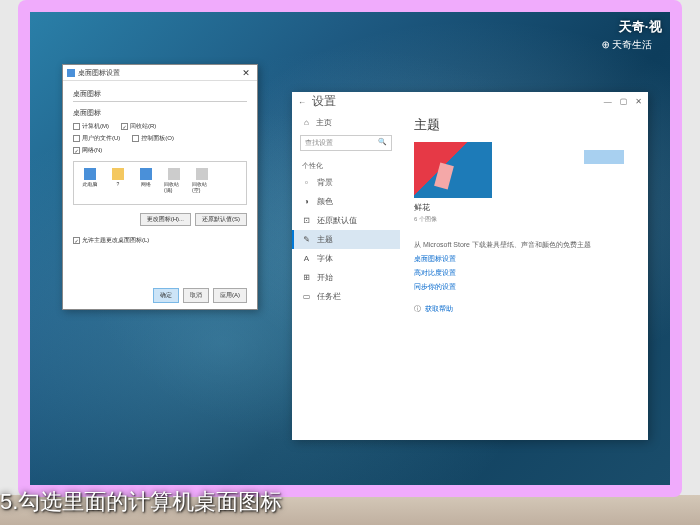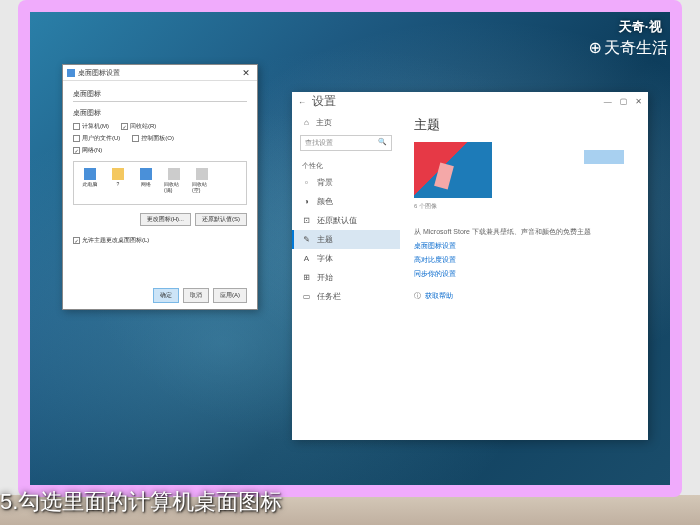--- a/index.html
+++ b/index.html
@@ -1,21 +1,21 @@
 <!DOCTYPE html>
 <html><head>
 <meta charset="utf-8">
 <style>
 *{margin:0;padding:0;box-sizing:border-box;font-family:"Microsoft YaHei","Segoe UI",sans-serif}
 body{width:700px;height:525px;background:#e8e8e8;position:relative;overflow:hidden}
 .device{position:absolute;left:18px;top:0;right:18px;bottom:28px;background:#f0abfc;border-radius:8px;padding:12px}
 .screen{width:100%;height:100%;background:linear-gradient(135deg,#2a7fa8 0%,#1e5a82 30%,#0d3d5c 60%,#1a4d6b 100%);position:relative;overflow:hidden}
 .water{position:absolute;inset:0;background:radial-gradient(ellipse at 30% 70%,rgba(120,200,230,0.3),transparent 50%),radial-gradient(ellipse at 70% 40%,rgba(180,220,240,0.25),transparent 45%),radial-gradient(ellipse at 50% 50%,rgba(100,180,210,0.2),transparent 60%)}
 .watermark{position:absolute;top:6px;right:8px;color:#fff;font-size:13px;font-weight:bold;text-shadow:0 0 4px rgba(0,0,0,0.6);z-index:100}
-.watermark2{position:absolute;top:26px;right:2px;color:#fff;font-size:16px;z-index:100}
+.watermark2{position:absolute;top:26px;right:18px;color:#fff;font-size:10px;z-index:100}
 .watermark2::before{content:"⊕";margin-right:2px}
 .dialog{position:absolute;left:32px;top:52px;width:196px;height:246px;background:#fff;border:1px solid #888;box-shadow:2px 2px 8px rgba(0,0,0,0.3);font-size:7px;color:#333}
 .dlg-title{height:16px;background:#fff;border-bottom:1px solid #ddd;padding:2px 4px;display:flex;align-items:center;gap:3px}
 .dlg-title-icon{width:8px;height:8px;background:#4a90d9;display:inline-block}
 .dlg-close{margin-left:auto;width:14px;text-align:center;font-size:9px}
 .dlg-body{padding:6px 10px}
 .dlg-tab{font-size:7px;padding:2px 0;border-bottom:1px solid #ccc;margin-bottom:6px}
 .dlg-section{font-size:7px;margin-bottom:4px}
 .chk-row{display:flex;gap:12px;margin:3px 0}
 .chk{display:flex;align-items:center;gap:2px;font-size:6px}
@@ -186,20 +186,21 @@
             </div>
       <div class="set-item">
               <span class="set-ico">▭</span>
               <span>任务栏</span>
             </div>
     </div>
     <div class="set-right" style="position:relative">
       <div class="accent"></div>
       <div class="set-h1">主题</div>
       <div class="theme-prev"></div>
+      <div class="theme-name">鲜花</div>
       <div class="theme-sub">6 个图像</div>
       <div class="set-text">从 Microsoft Store 下载兼具壁纸、声音和颜色的免费主题</div>
       <div class="set-link">桌面图标设置</div>
       <div class="set-link">高对比度设置</div>
       <div class="set-link">同步你的设置</div>
       <div class="help-row">
               <span>ⓘ</span>
               <span class="set-link" style="margin:0">获取帮助</span>
             </div>
     </div>

